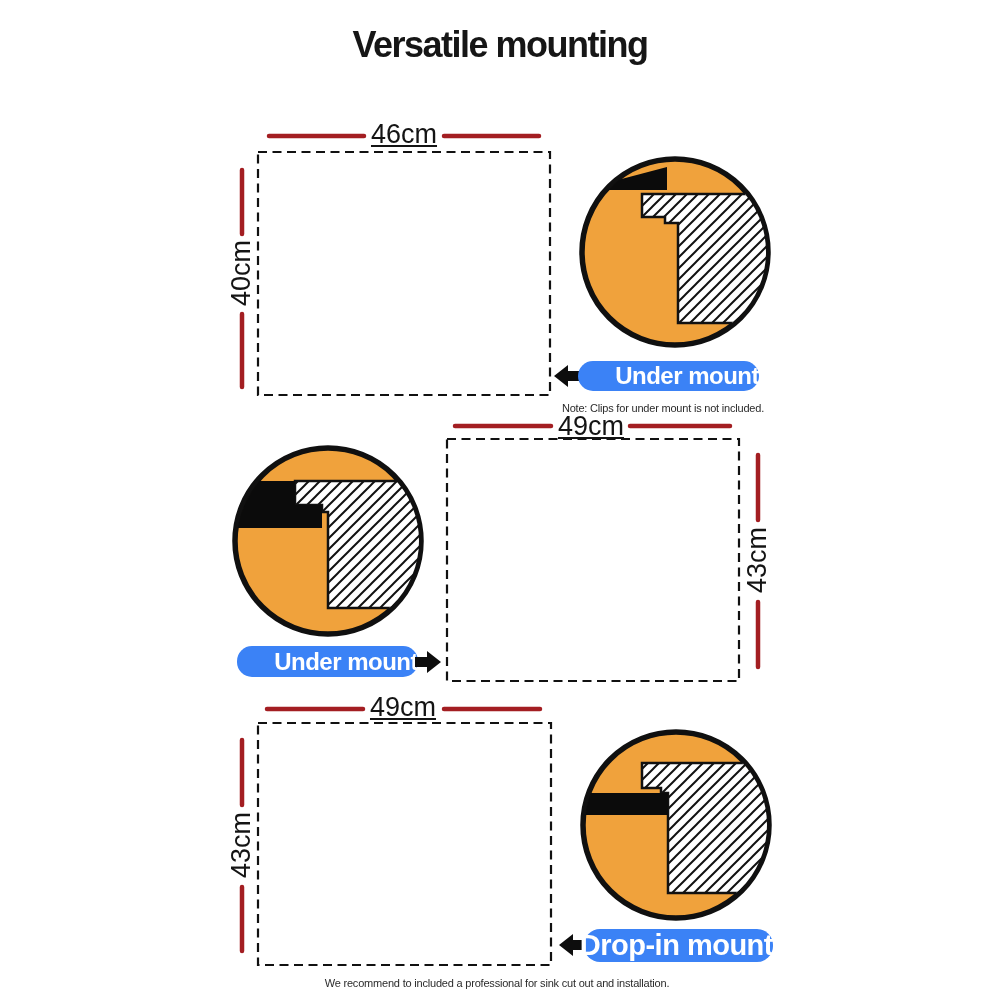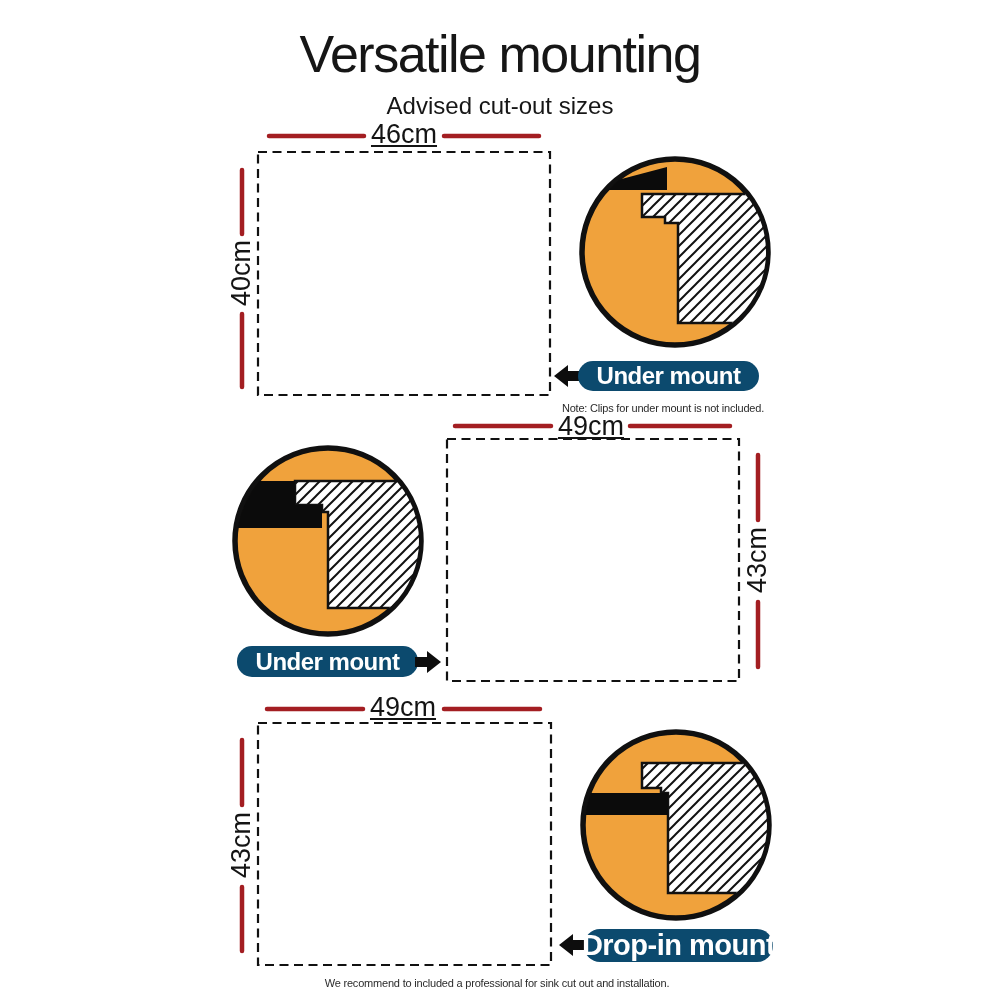--- a/index.html
+++ b/index.html
@@ -2,28 +2,28 @@
 <html><head>
 <meta charset="utf-8">
 <style>
   html,body { margin:0; padding:0; background:#ffffff; }
   .canvas {
     position:relative; width:1000px; height:1000px; background:#ffffff;
     font-family:"Liberation Sans", sans-serif; overflow:hidden; color:#161616;
   }
   .abs { position:absolute; }
   .cx { transform:translateX(-50%); }
-  .title { font-size:52px; font-weight:normal; letter-spacing:-1.5px; white-space:nowrap; }
+  .title { font-size:36px; font-weight:bold; letter-spacing:-1.5px; white-space:nowrap; }
   .subtitle { font-size:24px; font-weight:normal; white-space:nowrap; }
   .dim { font-size:27px; color:#141414; white-space:nowrap; }
   .dim-h { transform:translateX(-50%);text-decoration:underline; }
   .dim-v { transform:translate(-50%,-50%) rotate(-90deg); transform-origin:center; }
   .pill {
-    position:absolute; background:#0c4a6e; color:#ffffff; font-weight:bold;
-    display:flex; align-items:center; justify-content:center;
+    position:absolute; background:#3b82f6; color:#ffffff; font-weight:bold;
+    display:flex; align-items:center; justify-content:flex-end;
     white-space:nowrap; letter-spacing:-0.5px;
   }
   .note { font-size:11px; color:#2b2b2b; white-space:nowrap; letter-spacing:-0.2px; }
   svg { display:block; }
 </style>
 </head>
 <body>
 
 <div class="canvas">
 
@@ -94,21 +94,20 @@
         </clipPath>
     </defs>
     <circle cx="100" cy="100" r="93" fill="#F0A23C" stroke="#101010" stroke-width="5.5"></circle>
     <g clip-path="url(#clipC)">
       <polygon points="66,38 224,38 224,168 92,168 92,68 85,68 85,63 66,63" fill="url(#hatchC)" stroke="#111111" stroke-width="2.5"></polygon>
       <polygon points="4,68 92,68 92,90 4,90" fill="#0b0b0b"></polygon>
     </g>
   </svg>
 
   <div class="abs title cx" style="left:500px;top:24px">Versatile mounting</div>
-  <div class="abs subtitle cx" style="left:500px;top:92px">Advised cut-out sizes</div>
 
   <div class="abs dim dim-h" style="left:404px;top:119px">46cm</div>
   <div class="abs dim dim-v" style="left:241px;top:273px">40cm</div>
 
   <div class="abs dim dim-h" style="left:591px;top:411px">49cm</div>
   <div class="abs dim dim-v" style="left:757px;top:560px">43cm</div>
 
   <div class="abs dim dim-h" style="left:403px;top:692px">49cm</div>
   <div class="abs dim dim-v" style="left:241px;top:845px">43cm</div>
 

